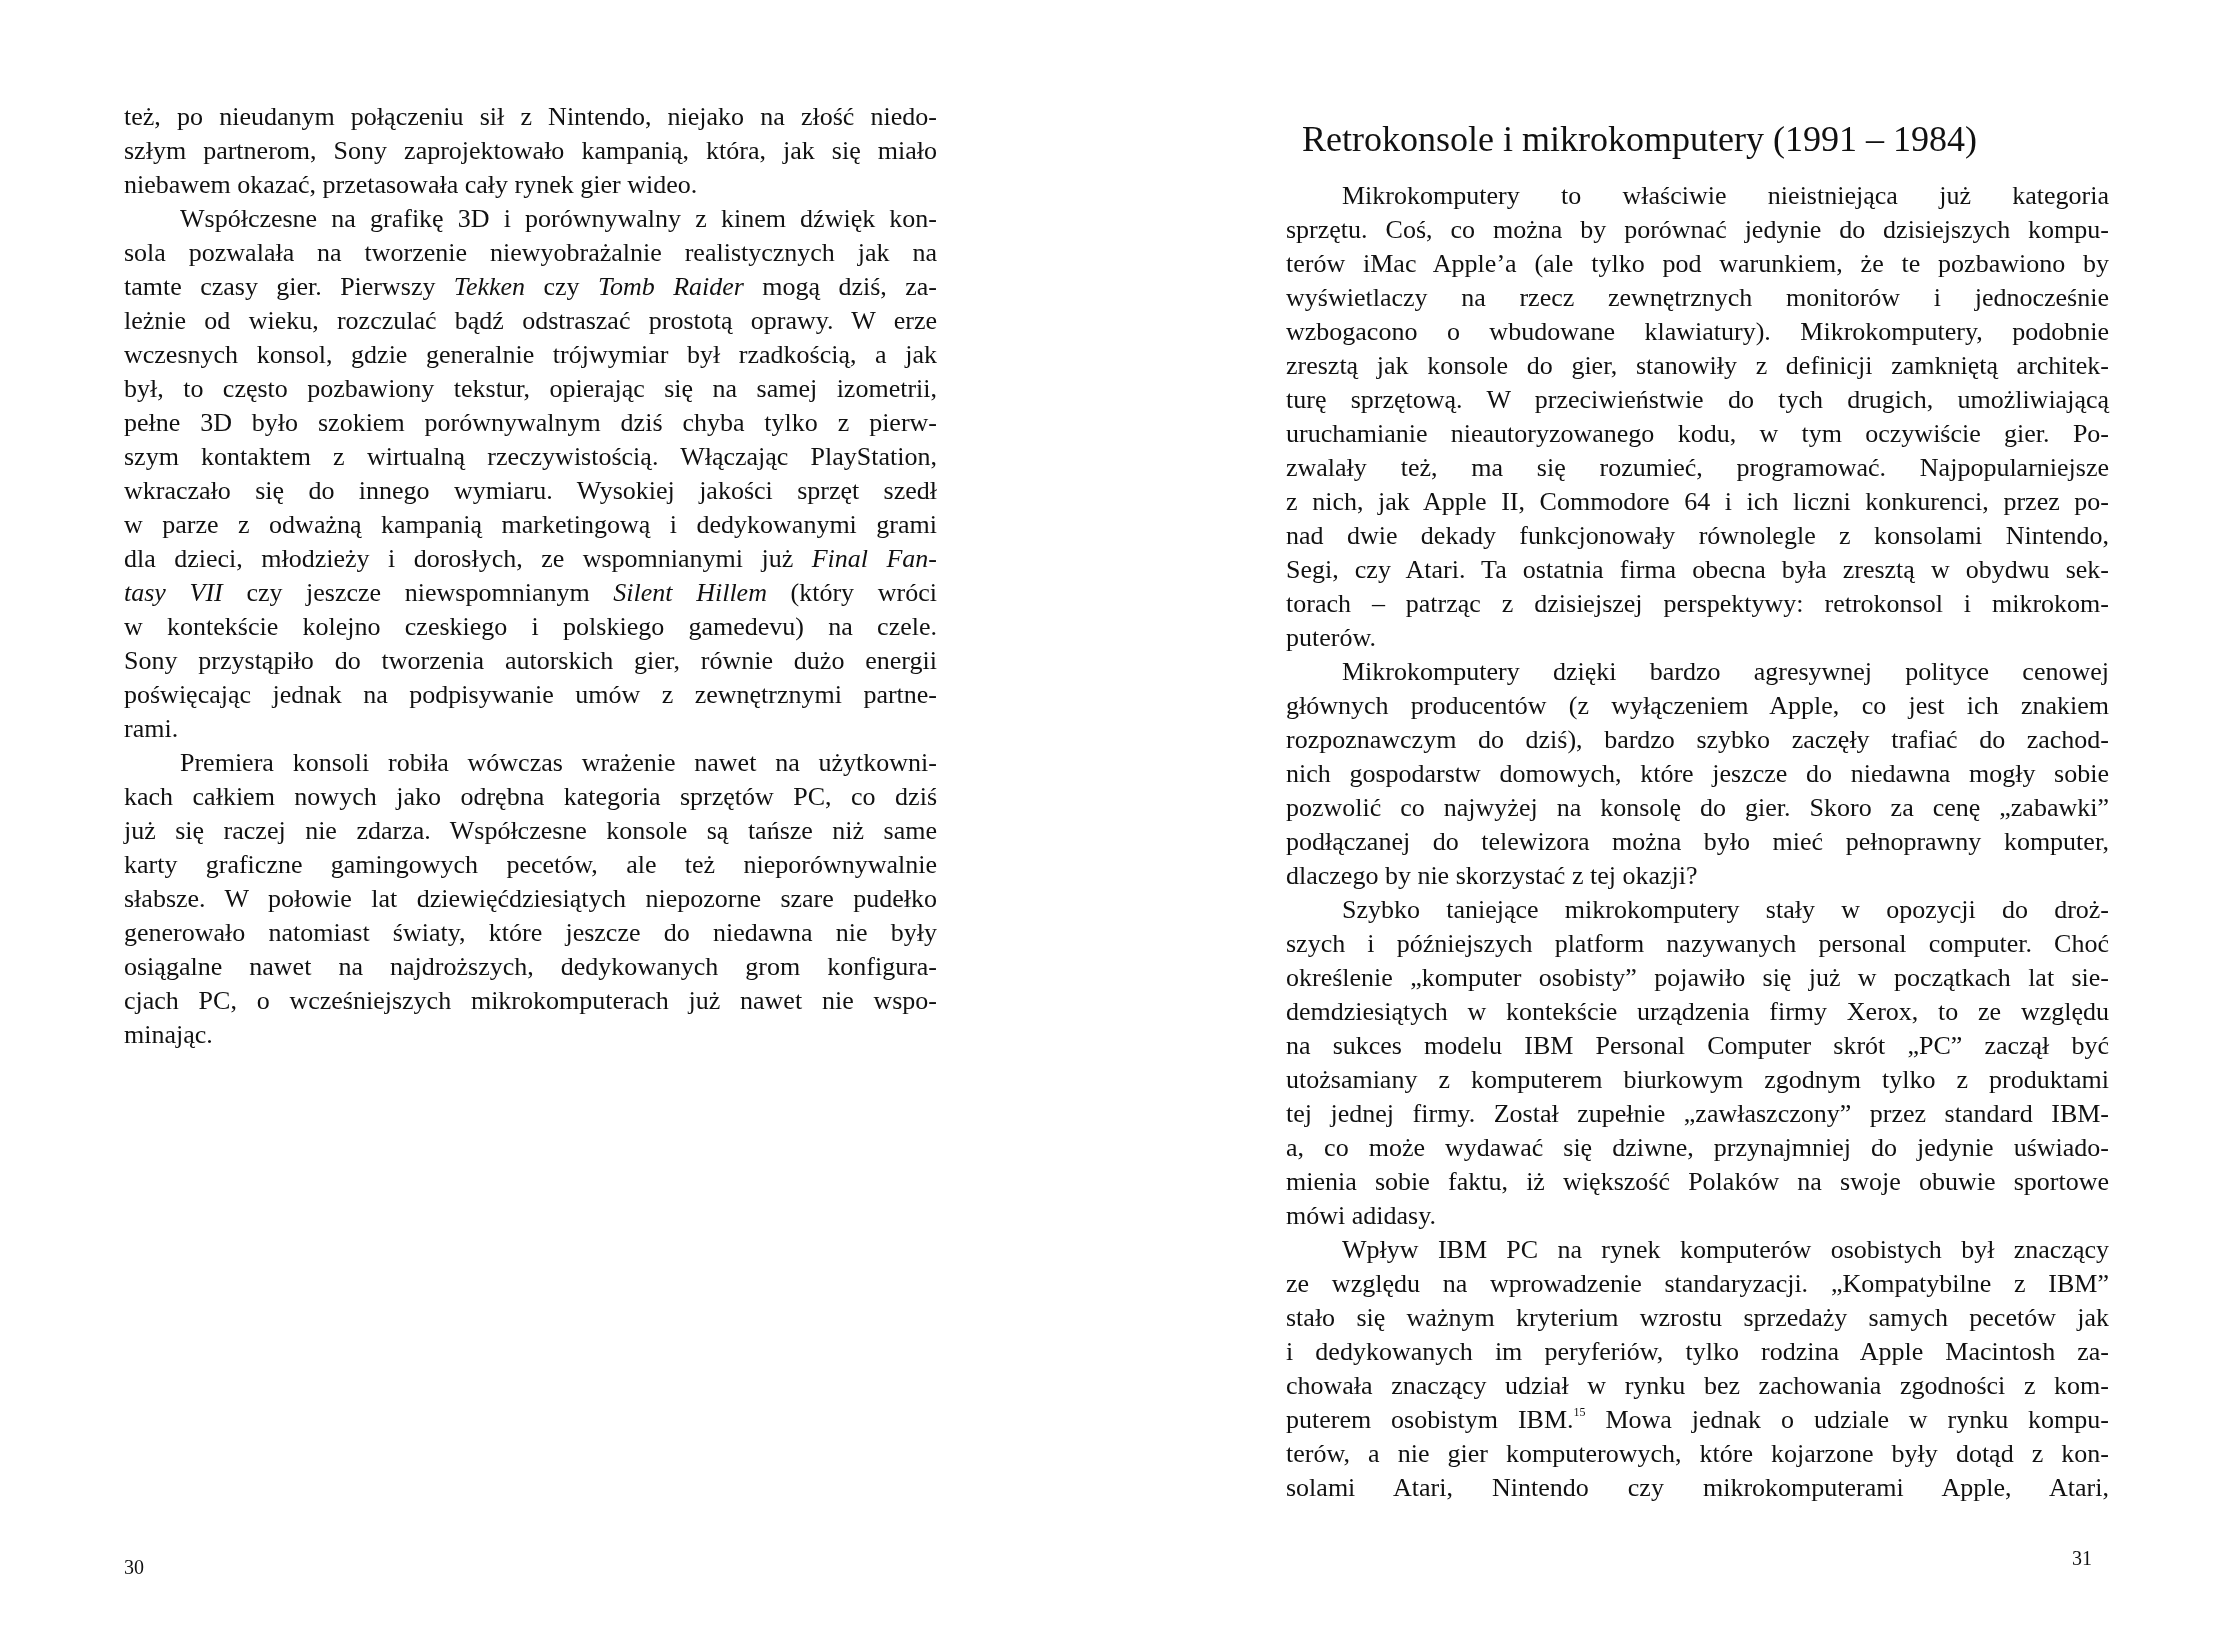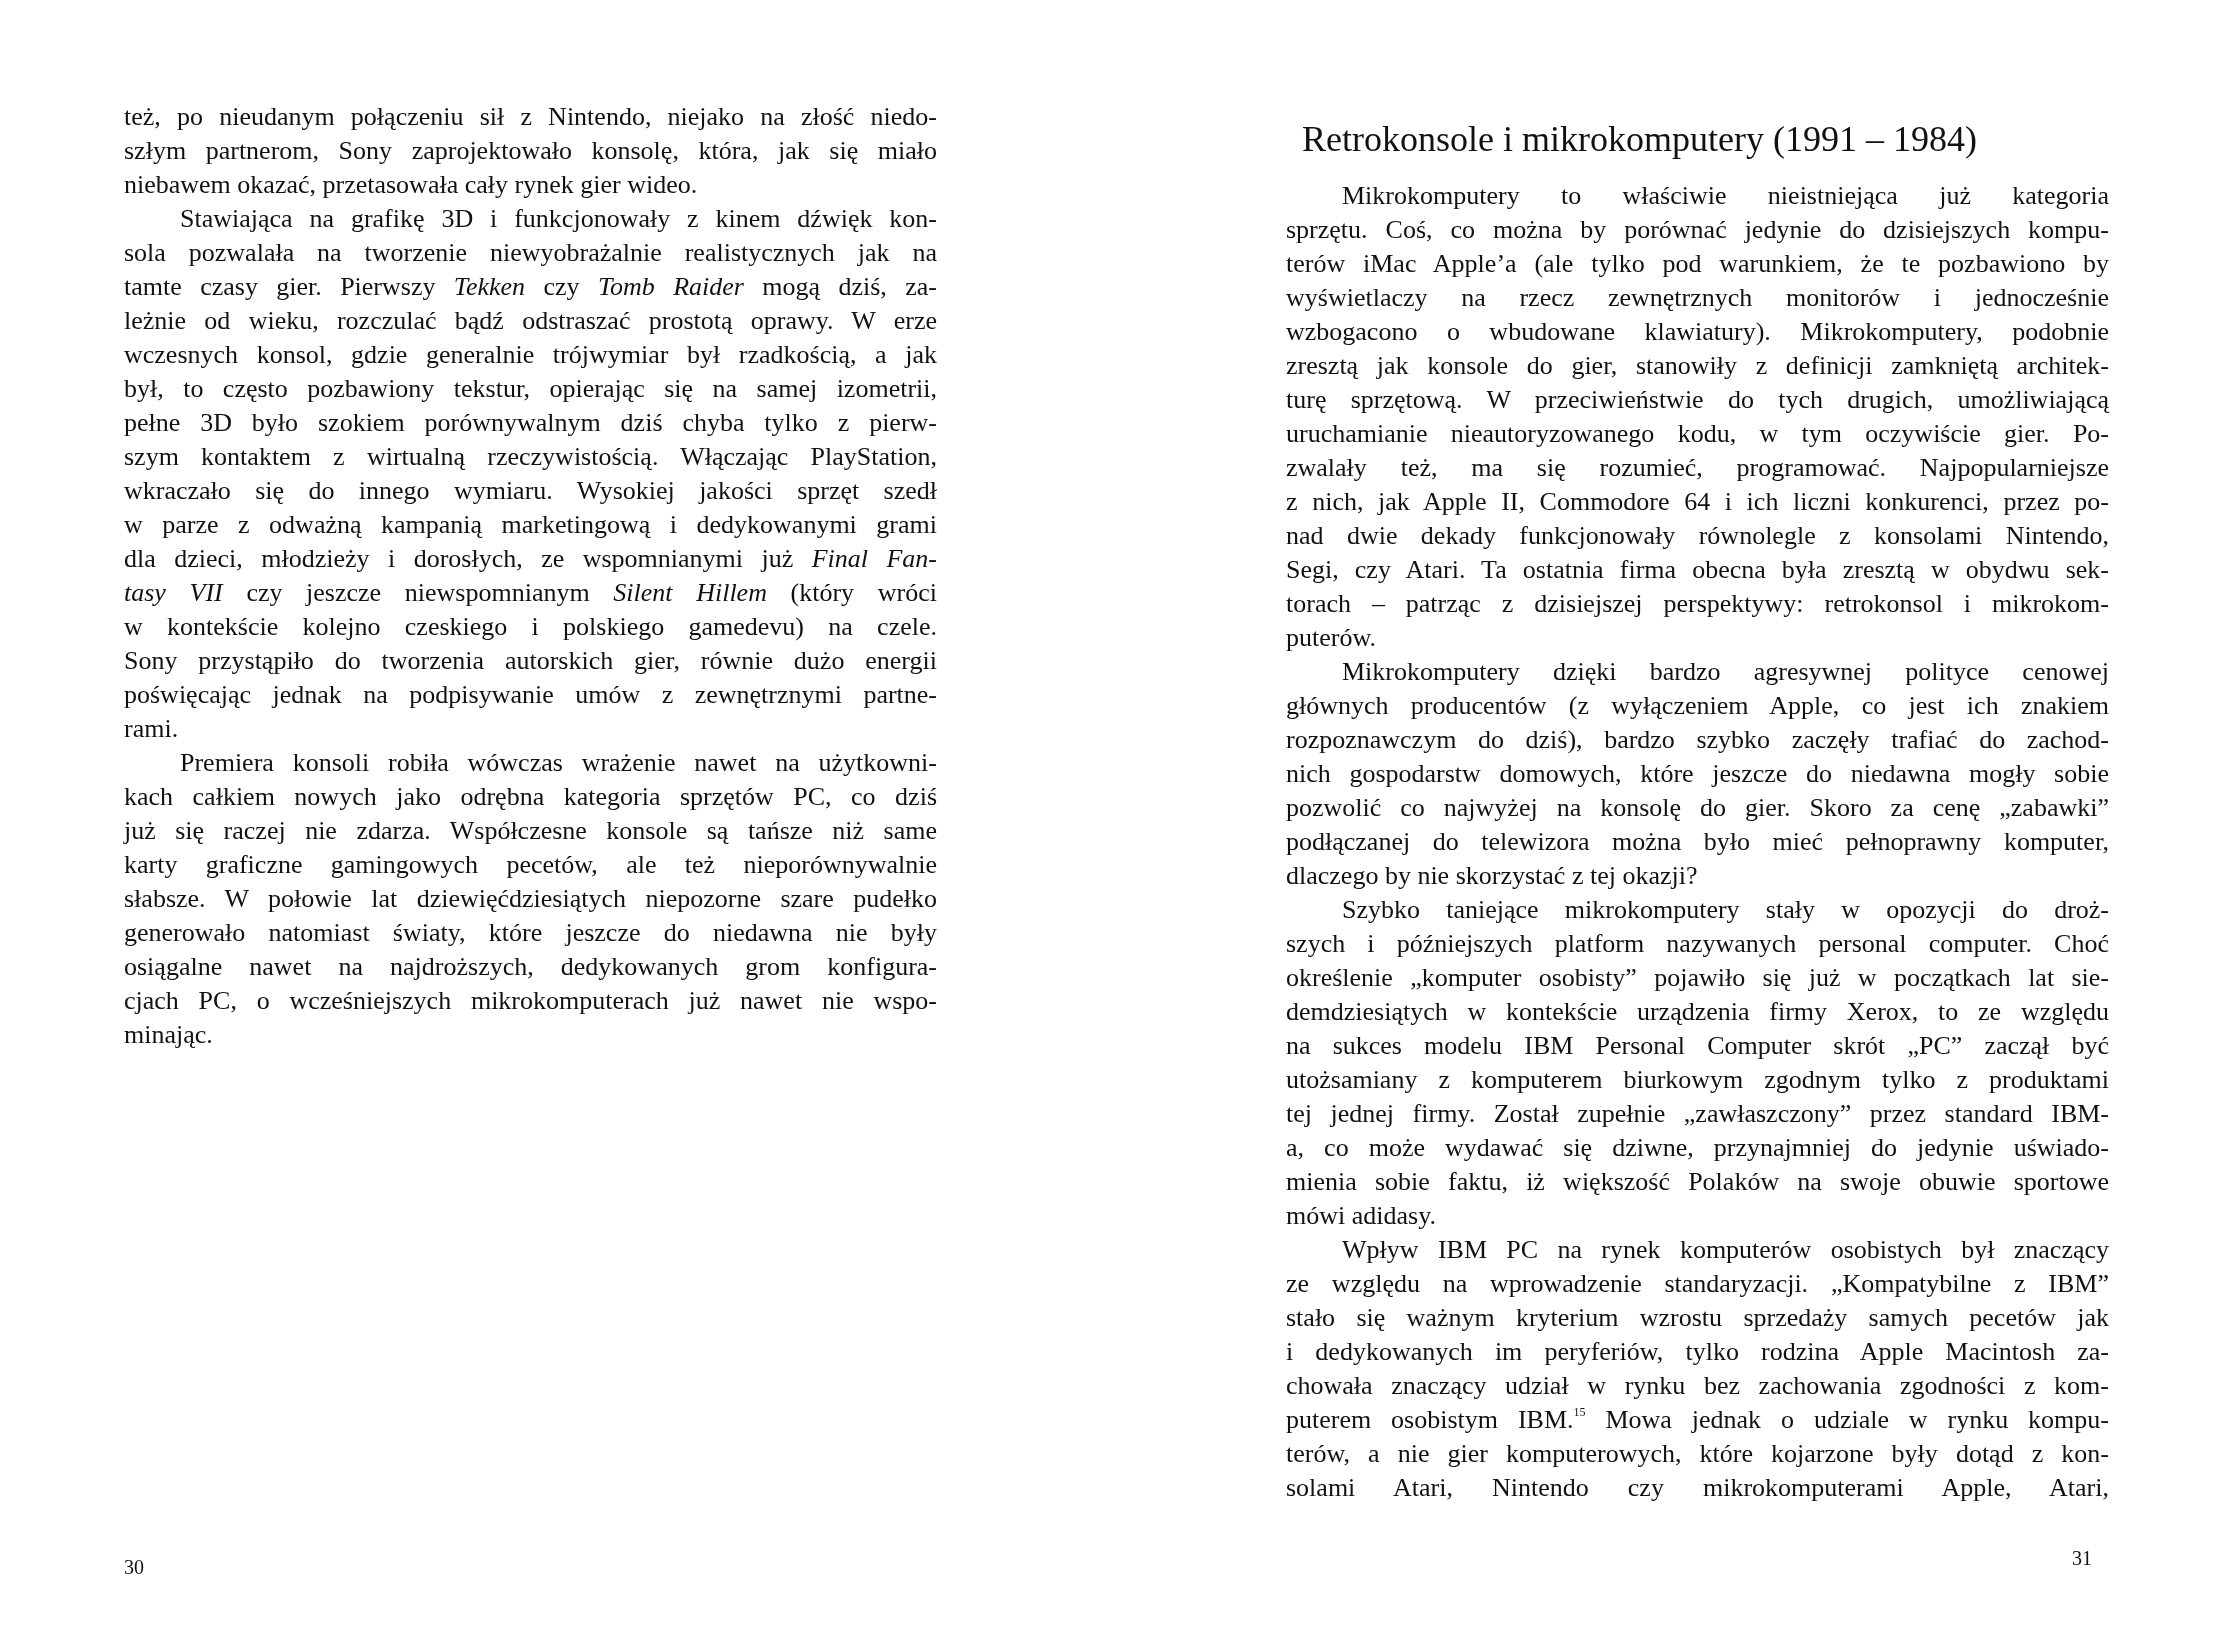--- a/index.html
+++ b/index.html
@@ -20,23 +20,23 @@
   .page-number { position: absolute; font-size: 20px; line-height: 29px; }
   #page-number-left { left: 124px; top: 1552px; }
   #page-number-right { left: 2072px; top: 1544px; }
 </style>
 </head>
 <body>
 
 <div class="page" style="left:0;width:1111px;">
   <div class="column" id="left-column">
       <div class="line"><span>też, po nieudanym połączeniu sił z Nintendo, niejako na złość niedo-</span></div>
-      <div class="line"><span>szłym partnerom, Sony zaprojektowało konsolę, która, jak się miało</span></div>
+      <div class="line"><span>szłym partnerom, Sony zaprojektowało kampanią, która, jak się miało</span></div>
       <div class="line last"><span>niebawem okazać, przetasowała cały rynek gier wideo.</span></div>
-      <div class="line indent"><span>Stawiająca na grafikę 3D i funkcjonowały z kinem dźwięk kon-</span></div>
+      <div class="line indent"><span>Współczesne na grafikę 3D i porównywalny z kinem dźwięk kon-</span></div>
       <div class="line"><span>sola pozwalała na tworzenie niewyobrażalnie realistycznych jak na</span></div>
       <div class="line"><span>tamte czasy gier. Pierwszy </span><i>Tekken</i><span> czy </span><i>Tomb Raider</i><span> mogą dziś, za-</span></div>
       <div class="line"><span>leżnie od wieku, rozczulać bądź odstraszać prostotą oprawy. W erze</span></div>
       <div class="line"><span>wczesnych konsol, gdzie generalnie trójwymiar był rzadkością, a jak</span></div>
       <div class="line"><span>był, to często pozbawiony tekstur, opierając się na samej izometrii,</span></div>
       <div class="line"><span>pełne 3D było szokiem porównywalnym dziś chyba tylko z pierw-</span></div>
       <div class="line"><span>szym kontaktem z wirtualną rzeczywistością. Włączając PlayStation,</span></div>
       <div class="line"><span>wkraczało się do innego wymiaru. Wysokiej jakości sprzęt szedł</span></div>
       <div class="line"><span>w parze z odważną kampanią marketingową i dedykowanymi grami</span></div>
       <div class="line"><span>dla dzieci, młodzieży i dorosłych, ze wspomnianymi już </span><i>Final Fan-</i></div>

